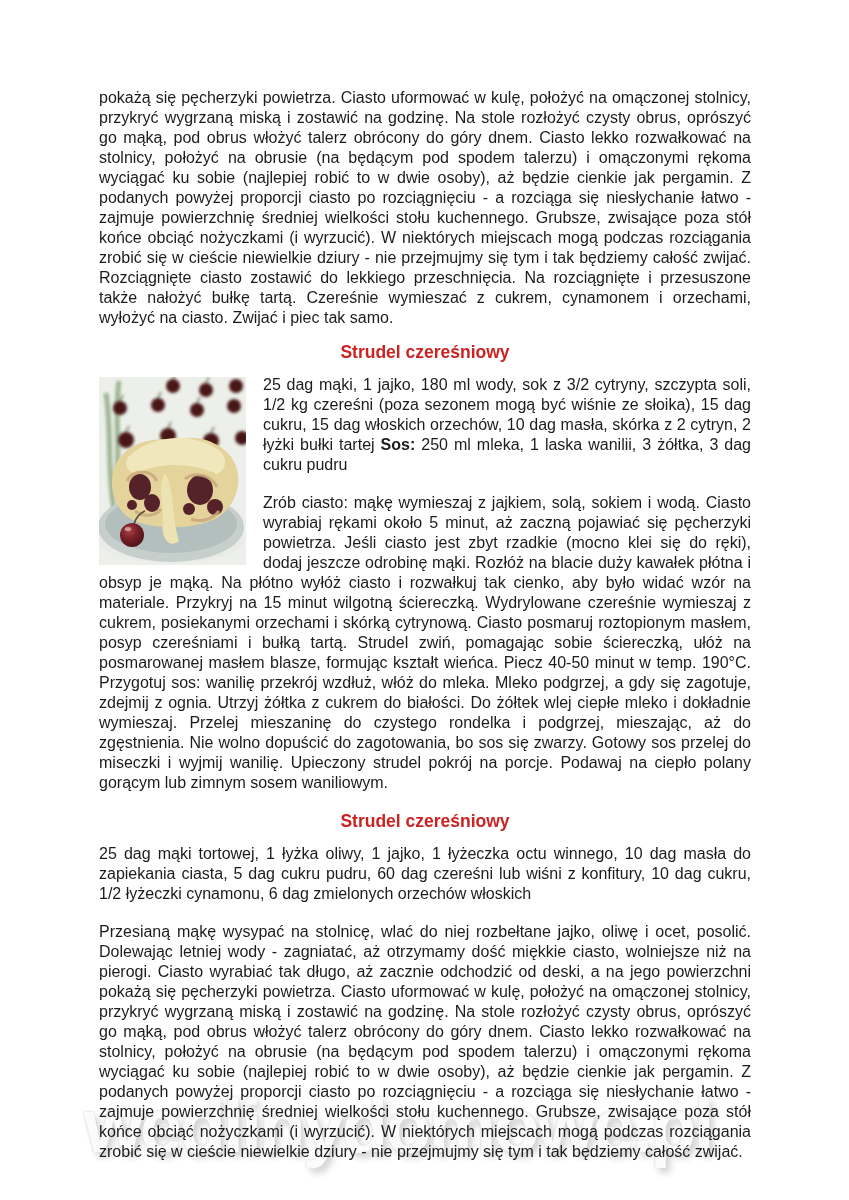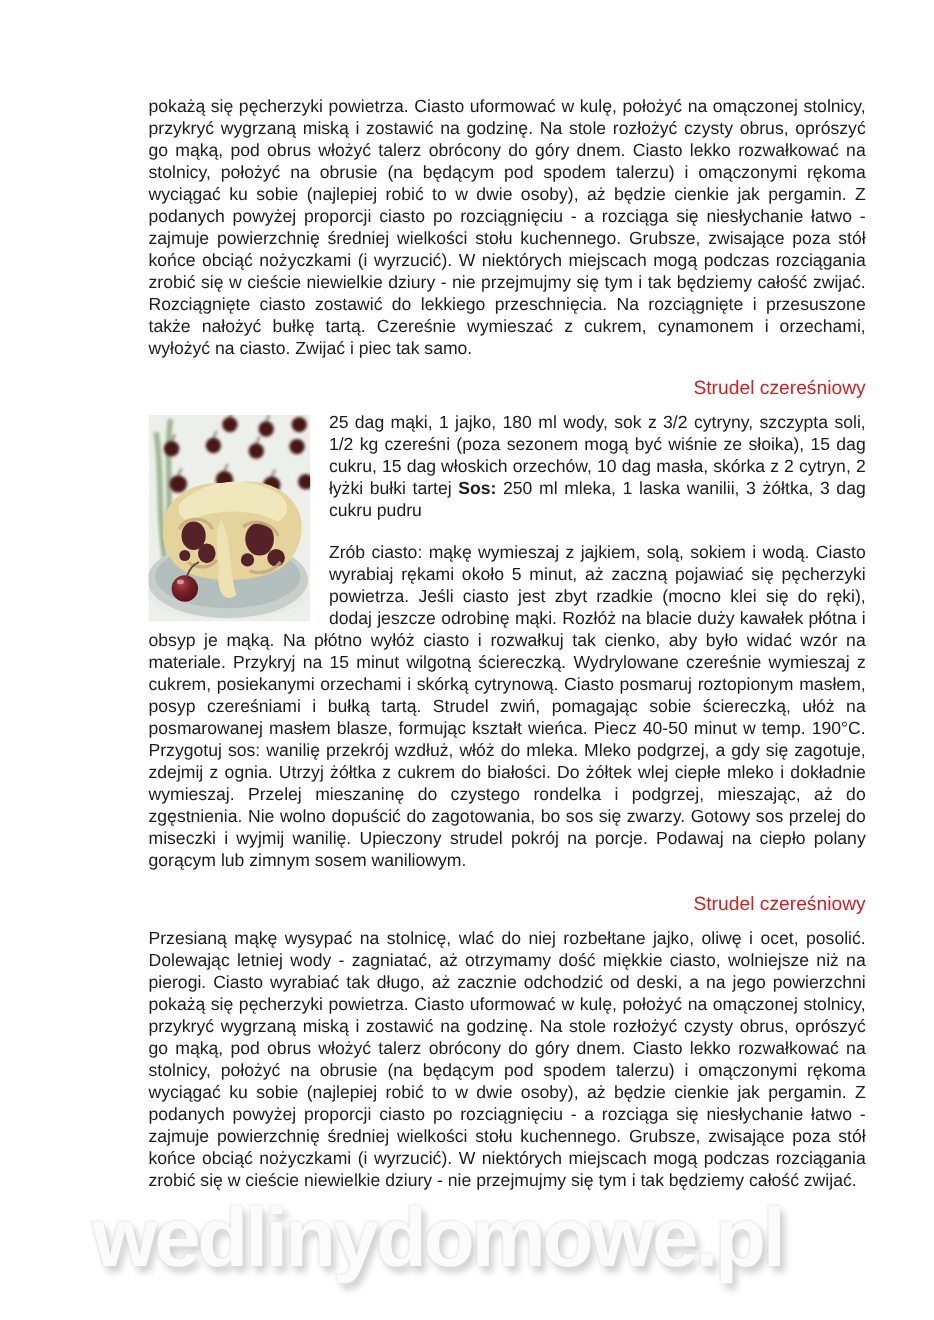--- a/index.html
+++ b/index.html
@@ -14,32 +14,31 @@
 
   .content {
     position: absolute;
     left: 99px; top: 88px;
     width: 652px;
     color: #1c1c1c;
     font-size: 16px;
     line-height: 20px;
     text-align: justify;
     z-index: 2;
-    margin-left: 36px;
   }
   .body-text { margin: 0 0 18px 0; }
   .intro { margin-bottom: 0; }
 
   .recipe-title {
     color: #cc2222;
     font-size: 17.5px;
-    font-weight: normal;
+    font-weight: bold;
     line-height: 21px;
     margin: 14px 0 12px 0;
-    text-align: right;
+    text-align: center;
     clear: both;
   }
 
   .photo-wrap {
     float: left;
     width: 147px;
     height: 188px;
     margin: 2px 17px 6px 0;
   }
   .photo-wrap svg { display: block; filter: blur(0.4px); }
@@ -163,20 +162,21 @@
         </svg>
       </div>
 
       <p class="body-text"><span>25 dag mąki, 1 jajko, 180 ml wody, sok z 3/2 cytryny, szczypta soli, 1/2 kg czereśni (poza sezonem mogą być wiśnie ze słoika), 15 dag cukru, 15 dag włoskich orzechów, 10 dag masła, skórka z 2 cytryn, 2 łyżki bułki tartej </span><b>Sos:</b><span> 250 ml mleka, 1 laska wanilii, 3 żółtka, 3 dag cukru pudru</span></p>
 
       <p class="body-text">Zrób ciasto: mąkę wymieszaj z jajkiem, solą, sokiem i wodą. Ciasto wyrabiaj rękami około 5 minut, aż zaczną pojawiać się pęcherzyki powietrza. Jeśli ciasto jest zbyt rzadkie (mocno klei się do ręki), dodaj jeszcze odrobinę mąki. Rozłóż na blacie duży kawałek płótna i obsyp je mąką. Na płótno wyłóż ciasto i rozwałkuj tak cienko, aby było widać wzór na materiale. Przykryj na 15 minut wilgotną ściereczką. Wydrylowane czereśnie wymieszaj z cukrem, posiekanymi orzechami i skórką cytrynową. Ciasto posmaruj roztopionym masłem, posyp czereśniami i bułką tartą. Strudel zwiń, pomagając sobie ściereczką, ułóż na posmarowanej masłem blasze, formując kształt wieńca. Piecz 40-50 minut w temp. 190°C. Przygotuj sos: wanilię przekrój wzdłuż, włóż do mleka. Mleko podgrzej, a gdy się zagotuje, zdejmij z ognia. Utrzyj żółtka z cukrem do białości. Do żółtek wlej ciepłe mleko i dokładnie wymieszaj. Przelej mieszaninę do czystego rondelka i podgrzej, mieszając, aż do zgęstnienia. Nie wolno dopuścić do zagotowania, bo sos się zwarzy. Gotowy sos przelej do miseczki i wyjmij wanilię. Upieczony strudel pokrój na porcje. Podawaj na ciepło polany gorącym lub zimnym sosem waniliowym.</p>
     </div>
 
     <h2 class="recipe-title">Strudel czereśniowy</h2>
 
+    <p class="body-text">25 dag mąki tortowej, 1 łyżka oliwy, 1 jajko, 1 łyżeczka octu winnego, 10 dag masła do zapiekania ciasta, 5 dag cukru pudru, 60 dag czereśni lub wiśni z konfitury, 10 dag cukru, 1/2 łyżeczki cynamonu, 6 dag zmielonych orzechów włoskich</p>
 
     <p class="body-text">Przesianą mąkę wysypać na stolnicę, wlać do niej rozbełtane jajko, oliwę i ocet, posolić. Dolewając letniej wody - zagniatać, aż otrzymamy dość miękkie ciasto, wolniejsze niż na pierogi. Ciasto wyrabiać tak długo, aż zacznie odchodzić od deski, a na jego powierzchni pokażą się pęcherzyki powietrza. Ciasto uformować w kulę, położyć na omączonej stolnicy, przykryć wygrzaną miską i zostawić na godzinę. Na stole rozłożyć czysty obrus, oprószyć go mąką, pod obrus włożyć talerz obrócony do góry dnem. Ciasto lekko rozwałkować na stolnicy, położyć na obrusie (na będącym pod spodem talerzu) i omączonymi rękoma wyciągać ku sobie (najlepiej robić to w dwie osoby), aż będzie cienkie jak pergamin. Z podanych powyżej proporcji ciasto po rozciągnięciu - a rozciąga się niesłychanie łatwo - zajmuje powierzchnię średniej wielkości stołu kuchennego. Grubsze, zwisające poza stół końce obciąć nożyczkami (i wyrzucić). W niektórych miejscach mogą podczas rozciągania zrobić się w cieście niewielkie dziury - nie przejmujmy się tym i tak będziemy całość zwijać.</p>
 
   </div>
 
   <div class="watermark">wedlinydomowe.pl</div>
 
 </div>
 
 </body></html>

